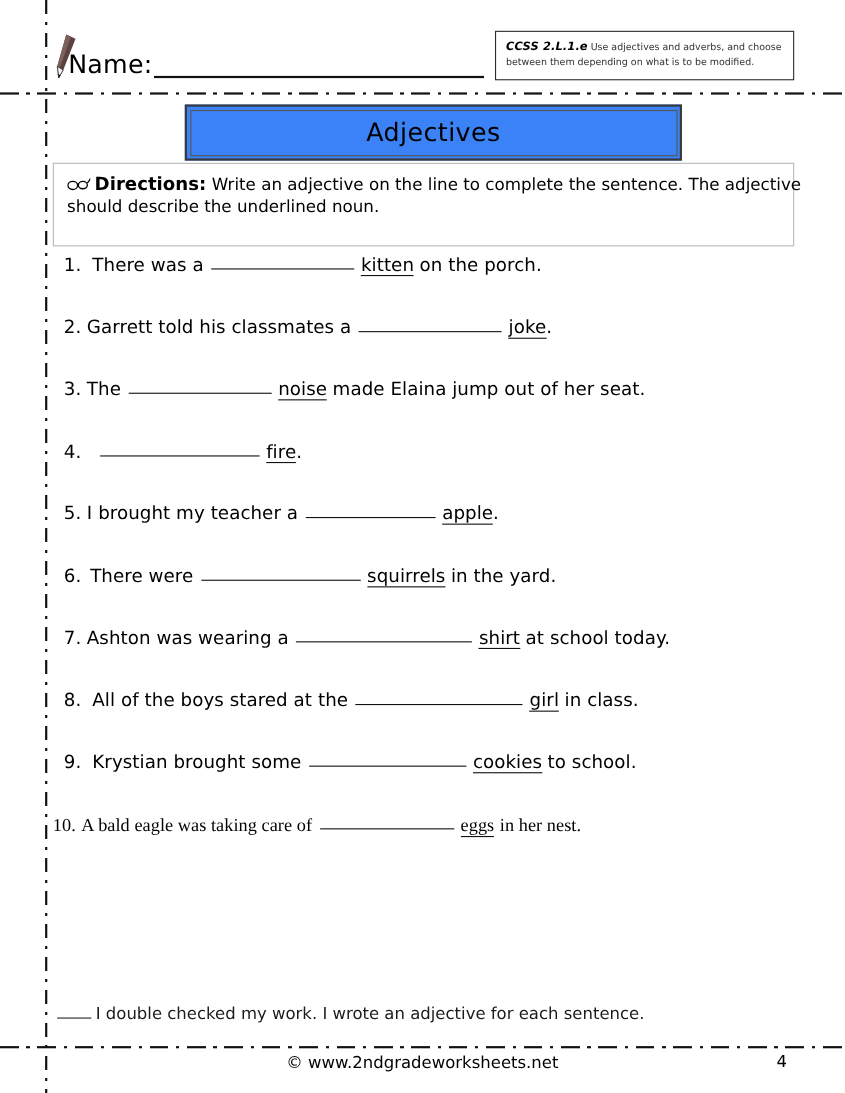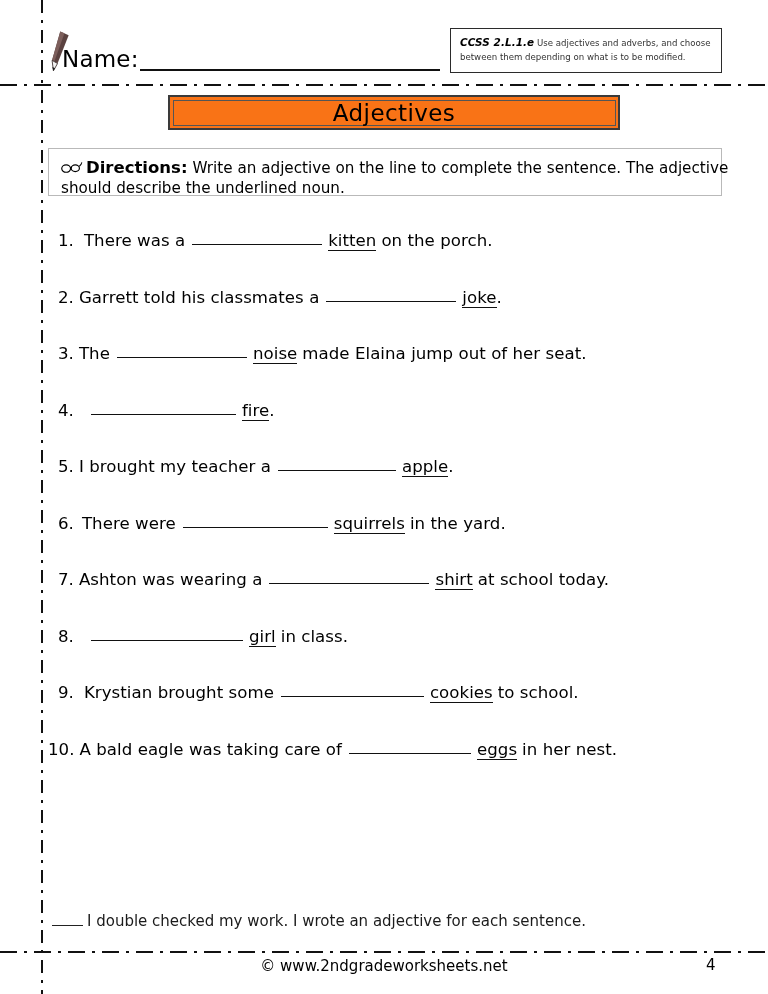--- a/index.html
+++ b/index.html
@@ -106,23 +106,23 @@
     color: #000;
     letter-spacing: .1px;
   }
 
   
   .title-box {
     position: absolute;
     left: 168px;
     top: 95px;
     width: 452px;
-    height: 35px;
+    height: 51px;
     border: 2.2px solid #3a3a3a;
-    background: #f97316;
+    background: #3b82f6;
     box-sizing: border-box;
     padding: 2.5px;
   }
   .title-inner {
     width: 100%;
     height: 100%;
     border: 1.2px solid #555;
     box-sizing: border-box;
     display: flex;
     align-items: center;
@@ -132,21 +132,21 @@
     font-size: 23px;
     letter-spacing: .4px;
   }
 
   
   .dir-box {
     position: absolute;
     left: 48px;
     top: 148px;
     width: 674px;
-    height: 48px;
+    height: 76px;
     border: 1.3px solid #b9b9b9;
     background: #fff;
     box-sizing: border-box;
     padding: 9px 10px 0 12px;
   }
   .dir-line1 {
     display: flex;
     align-items: baseline;
     white-space: nowrap;
   }
@@ -334,32 +334,33 @@
     </div>
     <div class="q-row" style="margin-left: 0px;">
       <span class="q-num" style="margin-right: 5px;">7.</span>
       <span class="q-seg">Ashton was wearing a</span>
       <span class="q-blank" style="width: 160px; margin-left: 7px; margin-right: 6px;"></span>
       <span class="q-noun">shirt</span>
       <span class="q-seg" style="margin-left: 5px;">at school today.</span>
     </div>
     <div class="q-row" style="margin-left: 0px;">
       <span class="q-num" style="margin-right: 10px;">8.</span>
+      <span class="q-seg">All of the boys stared at the</span>
       <span class="q-blank" style="width: 152px; margin-left: 7px; margin-right: 6px;"></span>
       <span class="q-noun">girl</span>
       <span class="q-seg" style="margin-left: 5px;">in class.</span>
     </div>
     <div class="q-row" style="margin-left: 0px;">
       <span class="q-num" style="margin-right: 10px;">9.</span>
       <span class="q-seg">Krystian brought some</span>
       <span class="q-blank" style="width: 143px; margin-left: 7px; margin-right: 6px;"></span>
       <span class="q-noun">cookies</span>
       <span class="q-seg" style="margin-left: 5px;">to school.</span>
     </div>
-    <div class="q-row" style="margin-left: -10px;">
+    <div class="q-row" style="margin-left: -10px; font-family: Liberation Serif, serif;">
       <span class="q-num" style="margin-right: 5px;">10.</span>
       <span class="q-seg">A bald eagle was taking care of</span>
       <span class="q-blank" style="width: 122px; margin-left: 7px; margin-right: 6px;"></span>
       <span class="q-noun">eggs</span>
       <span class="q-seg" style="margin-left: 5px;">in her nest.</span>
     </div>
   </div>
 
 <div class="check-row">
   <span class="check-blank"></span>

